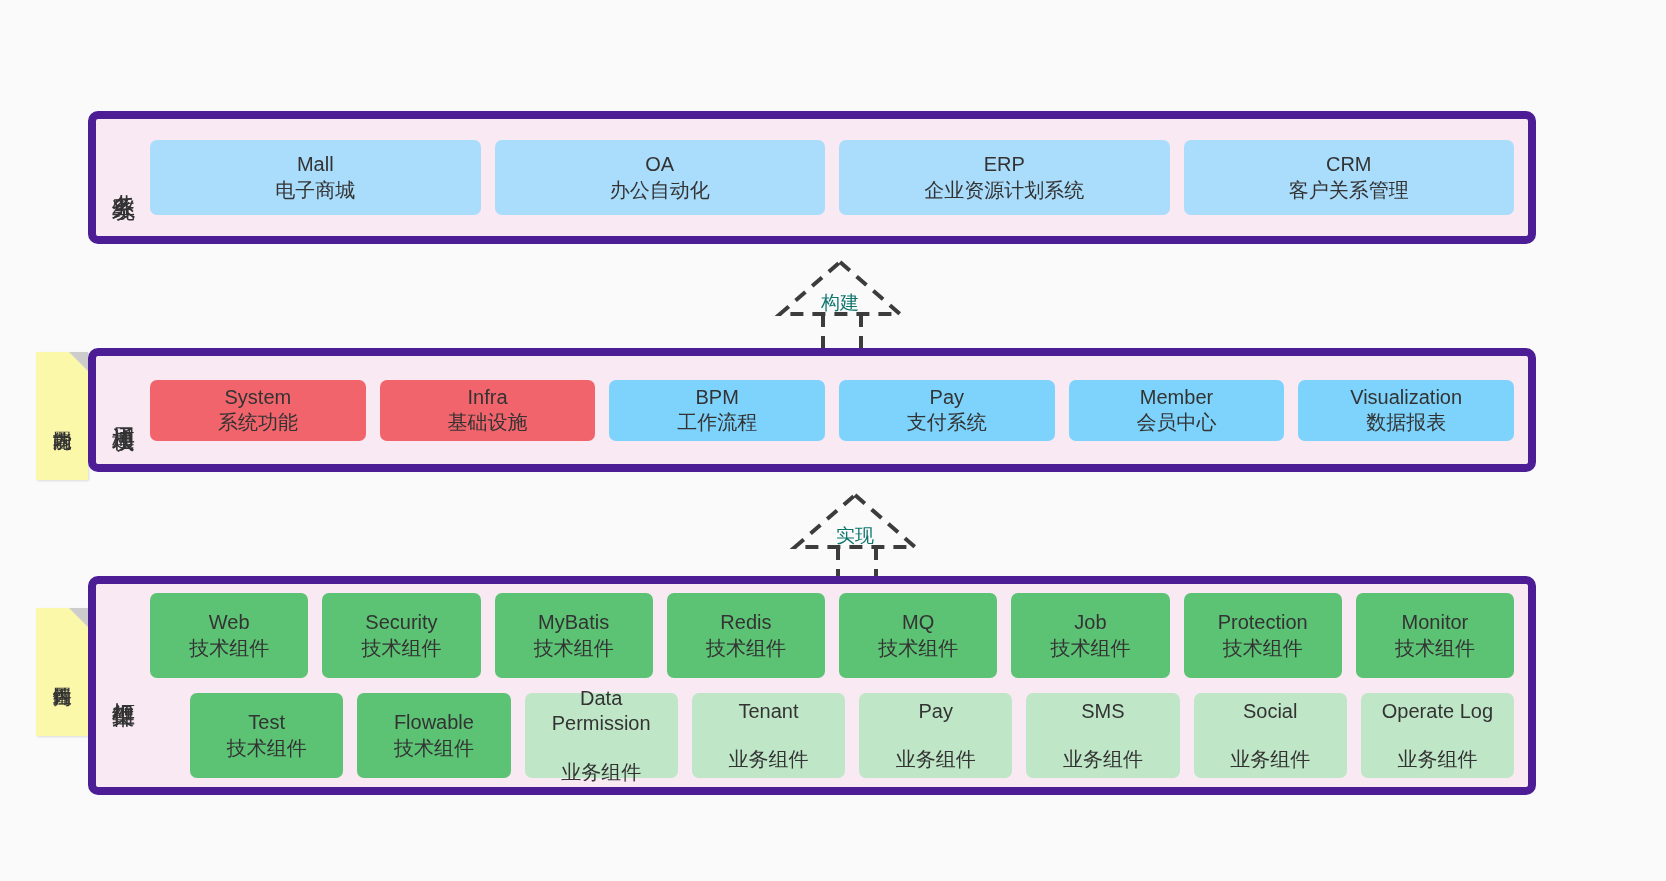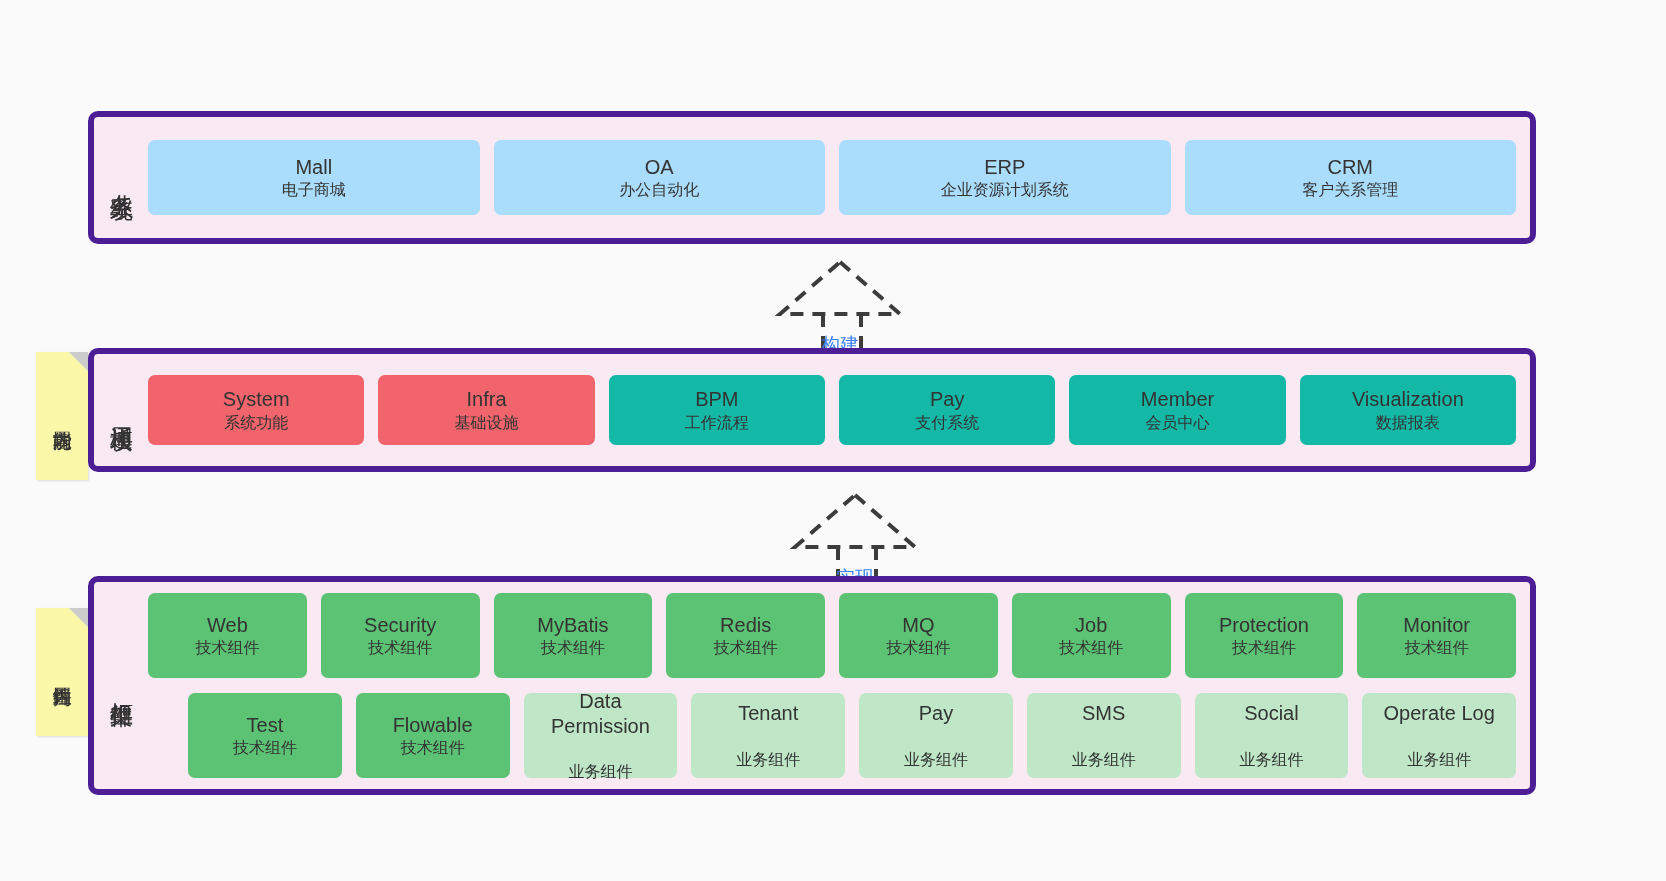--- a/index.html
+++ b/index.html
@@ -13,21 +13,21 @@
     font-family: "Liberation Sans", "DejaVu Sans", sans-serif;
     color: #333333;
     overflow: hidden;
     position: relative;
   }
 
   
   .layer {
     position: absolute;
     background: #f8e9f3;
-    border: 6px solid #4c1d95;
+    border: 8px solid #4c1d95;
     border-radius: 10px;
     box-sizing: border-box;
     display: flex;
     align-items: center;
   }
 
   
   .layer-caption {
     writing-mode: vertical-rl;
     text-orientation: upright;
@@ -69,37 +69,37 @@
     box-sizing: border-box;
     text-align: center;
     line-height: 1.26;
     padding: 4px 6px;
   }
   .cell .en {
     font-size: 20px;
     color: #333333;
   }
   .cell .cn {
-    font-size: 16px;
+    font-size: 20px;
     color: #333333;
   }
 
   
   .c-blue        { background: #aadcfb; }
   .c-red         { background: #f1646c; }
-  .c-pink        { background: #14b8a6; }
+  .c-pink        { background: #7dd3fc; }
   .c-green       { background: #5cc274; }
   .c-lightgreen  { background: #bfe7c7; gap: 23px; }
 
   
   #layer-business  { left: 88px;  top: 111px; width: 1448px; height: 133px; }
   #layer-business  .cell { height: 75px; }
 
   #layer-common    { left: 88px;  top: 348px; width: 1448px; height: 124px; }
-  #layer-common    .cell { height: 70px; align-items: center; }
+  #layer-common    .cell { height: 61px; align-items: center; }
 
   #layer-framework { left: 88px;  top: 576px; width: 1448px; height: 219px; justify-content: flex-end; }
   #layer-framework .row { height: 88px; flex: 0 0 88px; }
   #layer-framework .row:first-child { margin-bottom: 12px; }
   #layer-framework .cell { height: 85px; }
 
   
   .sticky {
     position: absolute;
     width: 52px;
@@ -137,25 +137,24 @@
     width: 180px;
     height: 110px;
   }
   .connector svg { display: block; }
   .connector .conn-label {
     position: absolute;
     left: 50%;
     transform: translateX(-50%);
     top: 36px;
     font-size: 19px;
-    color: #3b82f6;
+    color: #0f766e;
     background: transparent;
     padding: 0 3px;
     white-space: nowrap;
-    margin-top: 42px;
   }
   #connector-build   { left: 750px; top: 254px; }
   #connector-realize { left: 765px; top: 487px; }
 </style>
 </head>
 <body>
 
 <div class="layer" id="layer-business">
   <div class="layer-caption">业务系统</div>
   <div class="layer-body">

